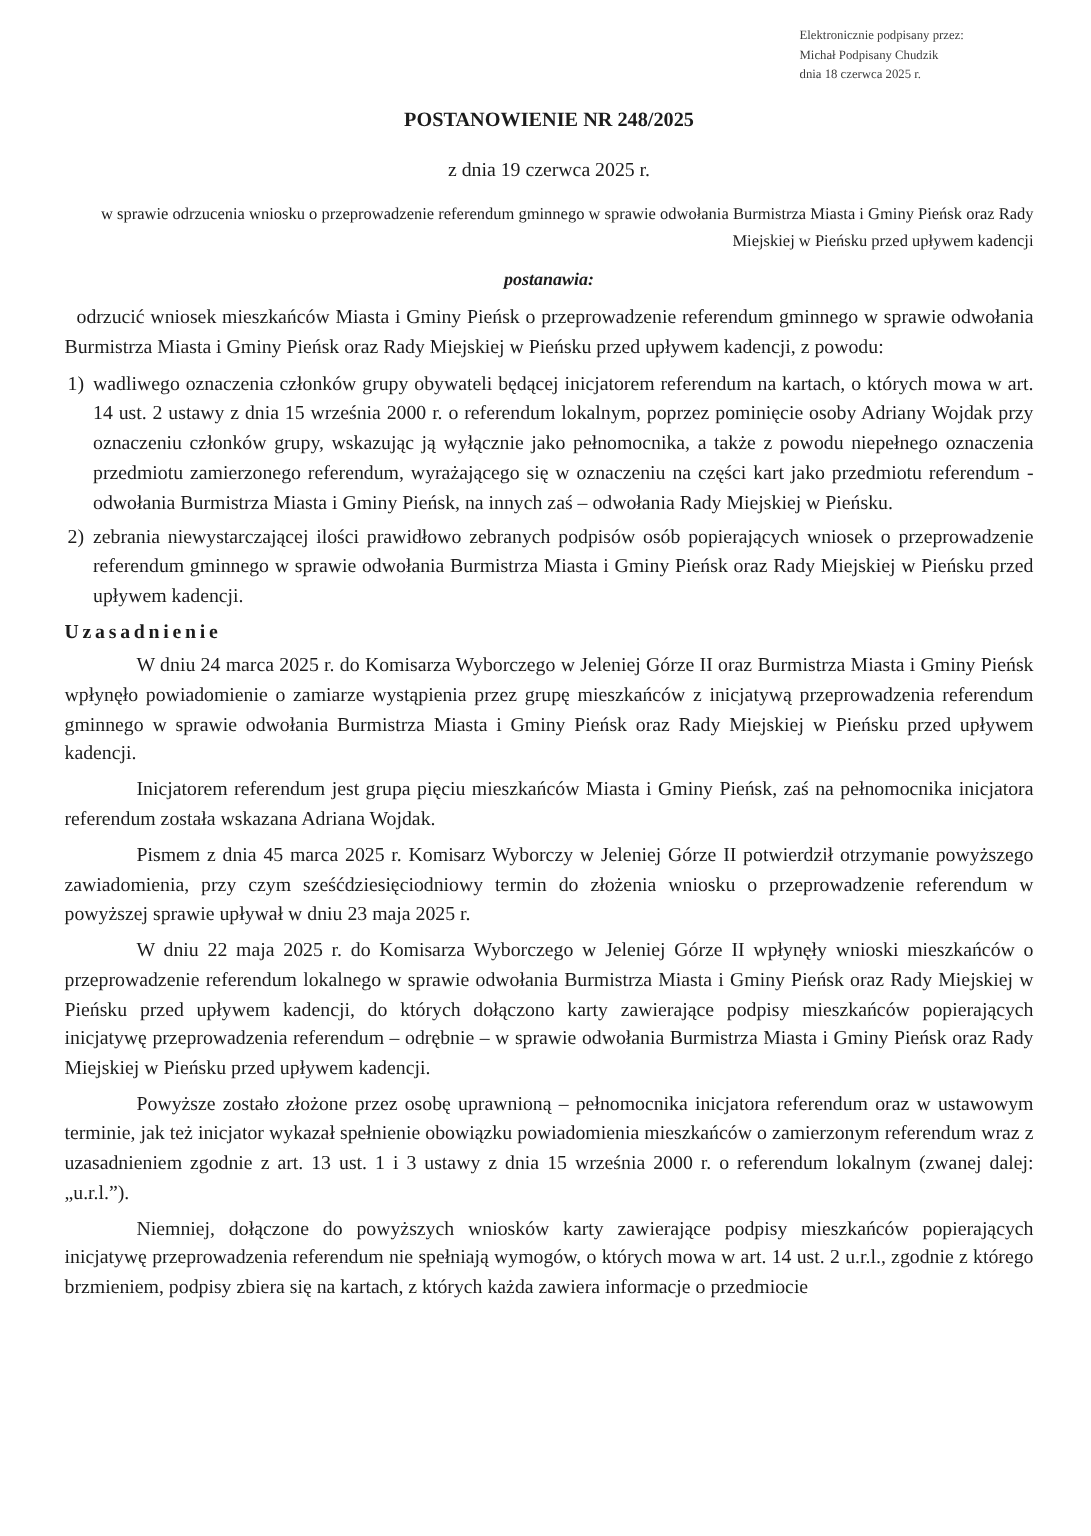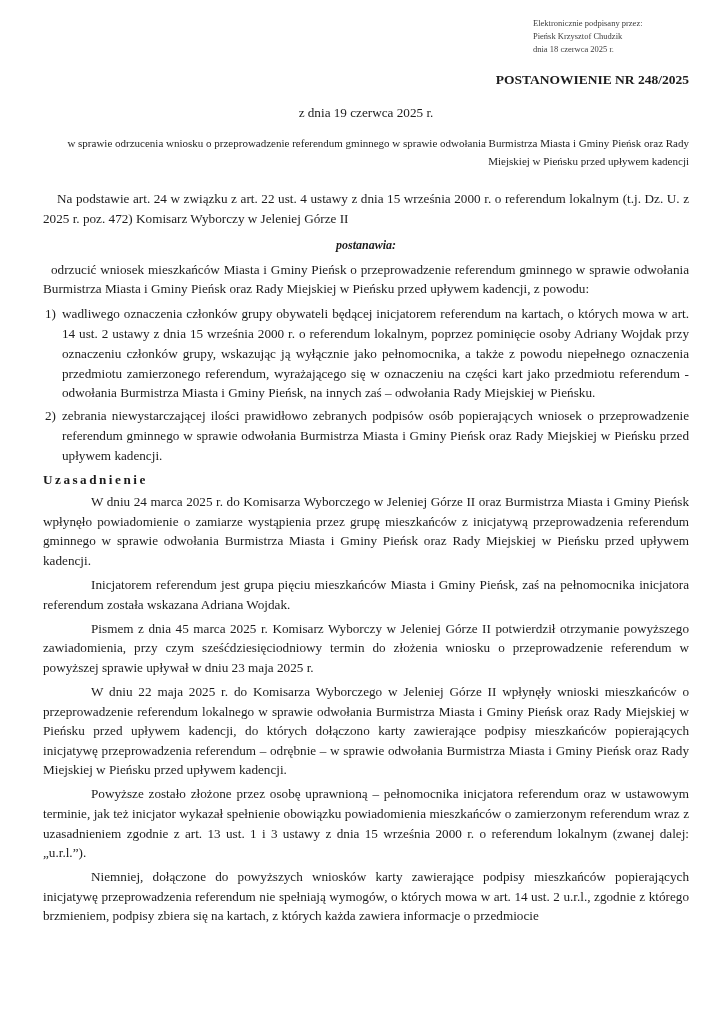--- a/index.html
+++ b/index.html
@@ -22,21 +22,21 @@
     top: 17px;
     left: 533px;
     font-size: 8.5px;
     line-height: 13px;
     color: #3c3c3c;
   }
   .content {
     padding: 72px 38px 0 43px;
   }
   .doc-title {
-    text-align: right;
+    text-align: center;
     font-weight: bold;
     font-size: 13.5px;
     line-height: 16px;
     margin: 0;
   }
   .doc-date {
     text-align: center;
     font-size: 13.2px;
     margin-top: 17px;
   }
@@ -111,35 +111,34 @@
     margin-top: 33px;
   }
 </style>
 </head>
 <body>
 
 <div class="page">
 
   <div class="esignature">
     <div>Elektronicznie podpisany przez:</div>
-    <div>Pieńsk Krzysztof Chudzik</div>
+    <div>Michał Podpisany Chudzik</div>
     <div>dnia 18 czerwca 2025 r.</div>
   </div>
 
   <div class="content">
 
     <div class="doc-title">
       <div>POSTANOWIENIE NR 248/2025</div>
     </div>
 
     <div class="doc-date">z dnia 19 czerwca 2025 r.</div>
 
     <div class="doc-subject">w sprawie odrzucenia wniosku o przeprowadzenie referendum gminnego w sprawie odwołania Burmistrza Miasta i Gminy Pieńsk  oraz Rady Miejskiej w Pieńsku przed upływem kadencji</div>
 
-    <p class="para legal-basis">Na podstawie art. 24 w związku z art. 22 ust. 4 ustawy z dnia 15 września 2000 r. o referendum lokalnym (t.j. Dz. U. z 2025 r. poz. 472) Komisarz Wyborczy w Jeleniej Górze II</p>
 
     <div class="resolution-word">postanawia:</div>
 
     <p class="para resolution-text">odrzucić wniosek mieszkańców Miasta i Gminy Pieńsk o przeprowadzenie referendum gminnego w sprawie odwołania Burmistrza Miasta i Gminy Pieńsk oraz Rady Miejskiej w Pieńsku przed upływem kadencji, z powodu:</p>
 
     <div class="reasons">
       <div class="reason">
         <span class="num">1)</span>
         <span>wadliwego oznaczenia członków grupy obywateli będącej inicjatorem referendum na kartach, o których mowa w art. 14 ust. 2 ustawy z dnia 15 września 2000 r. o referendum lokalnym, poprzez pominięcie osoby Adriany Wojdak przy oznaczeniu członków grupy, wskazując ją wyłącznie jako pełnomocnika, a także z powodu niepełnego oznaczenia przedmiotu zamierzonego referendum, wyrażającego się w oznaczeniu na części kart jako przedmiotu referendum - odwołania Burmistrza Miasta i Gminy Pieńsk, na innych zaś – odwołania Rady Miejskiej w Pieńsku.</span>
       </div>

